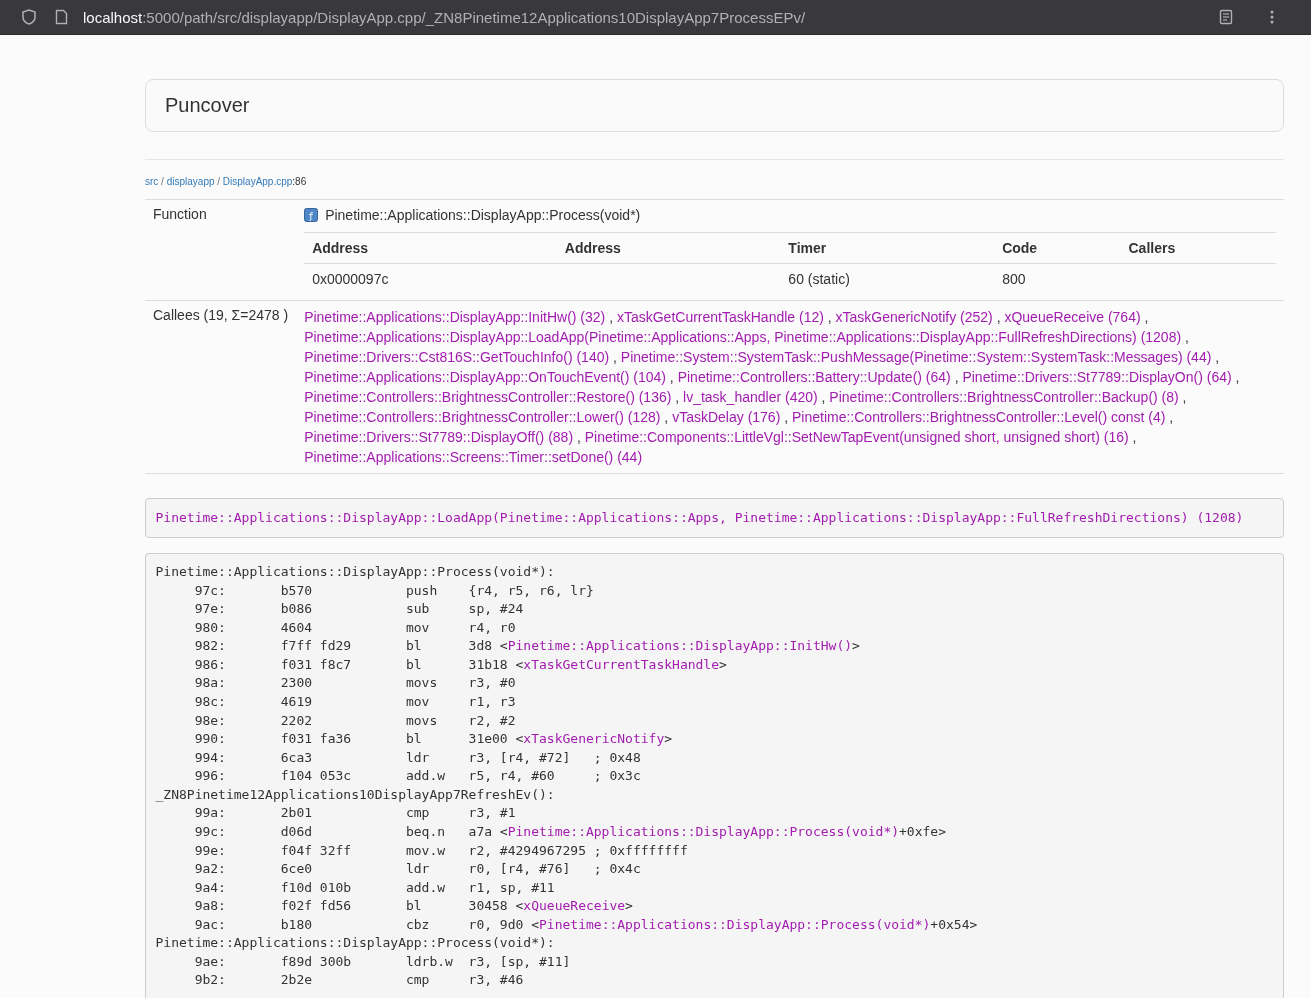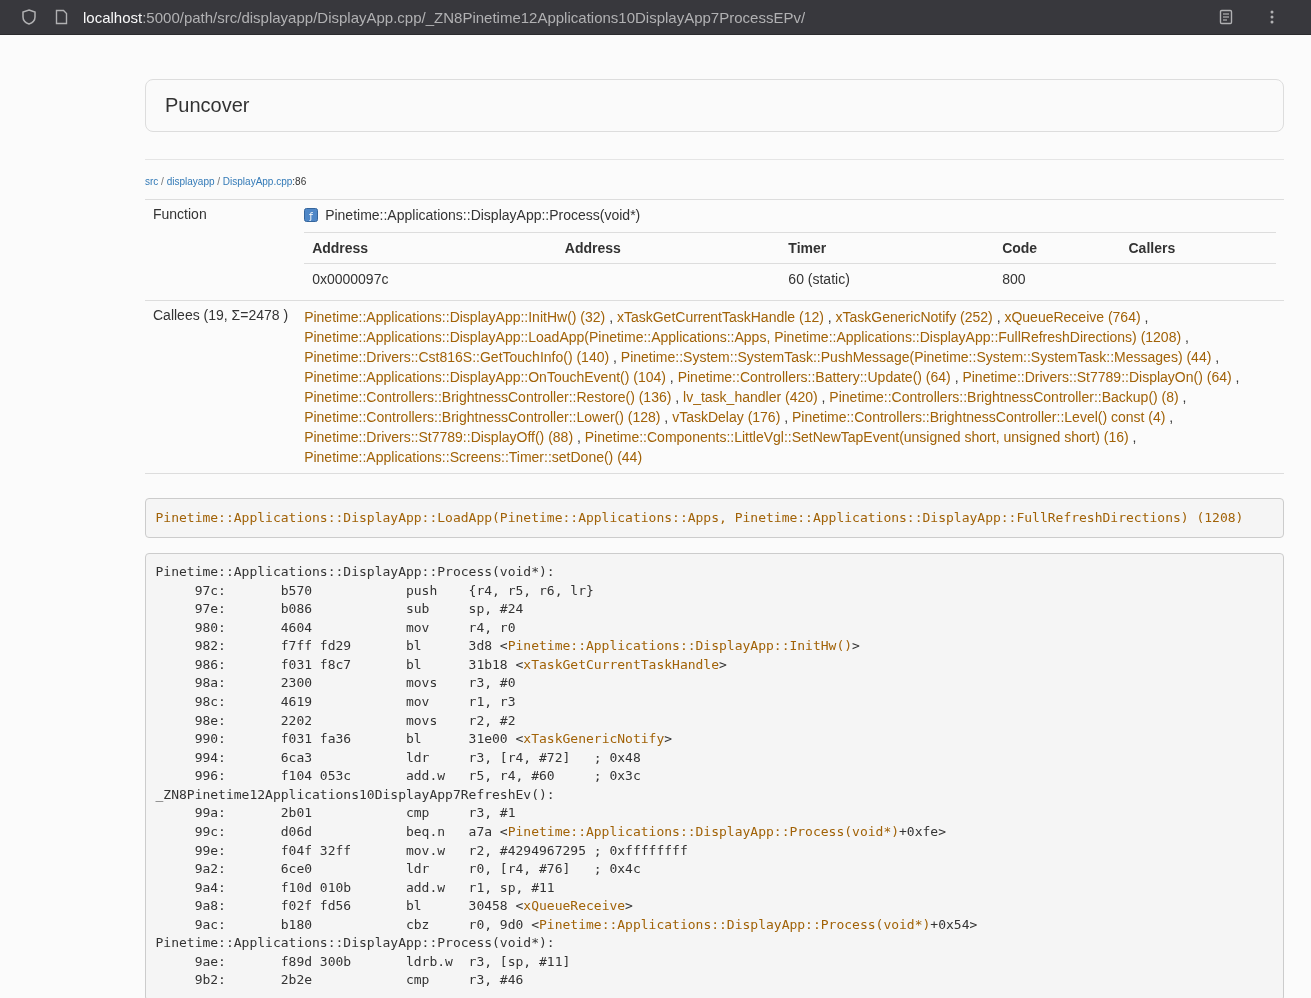--- a/index.html
+++ b/index.html
@@ -34,21 +34,21 @@
   th.row-label{width:151px;padding-left:19px;font-weight:normal;white-space:nowrap;font-size:14px}
   .symbol-line{display:flex;align-items:center;gap:7px;padding:1px 0 7px}
   .func-icon{display:inline-flex;width:14px;height:14px;flex:0 0 auto}
 
   table.detail-table{width:100%;border-collapse:collapse;margin-top:2px}
   .detail-table th,.detail-table td{text-align:left;padding:7px 8px;border-top:1px solid #ddd}
   .detail-table th{font-weight:bold}
   .dc0{width:26%}.dc1{width:23%}.dc2{width:22%}.dc3{width:13%}.dc4{width:16%}
 
   .callees-cell{line-height:20px;padding:8px 8px 11px 16px}
-  .sym-link{color:#a16207;text-decoration:none}
+  .sym-link{color:#a21caf;text-decoration:none}
 
   pre.code-pre{background:#f5f5f5;border:1px solid #ccc;border-radius:4px;
       padding:9.5px;margin:0 0 15px;
       font-family:"DejaVu Sans Mono","Liberation Mono",monospace;
       font-size:13px;line-height:1.42857;color:#333;white-space:pre;overflow:hidden}
 </style>
 </head>
 <body>
 
 <div class="toolbar">

